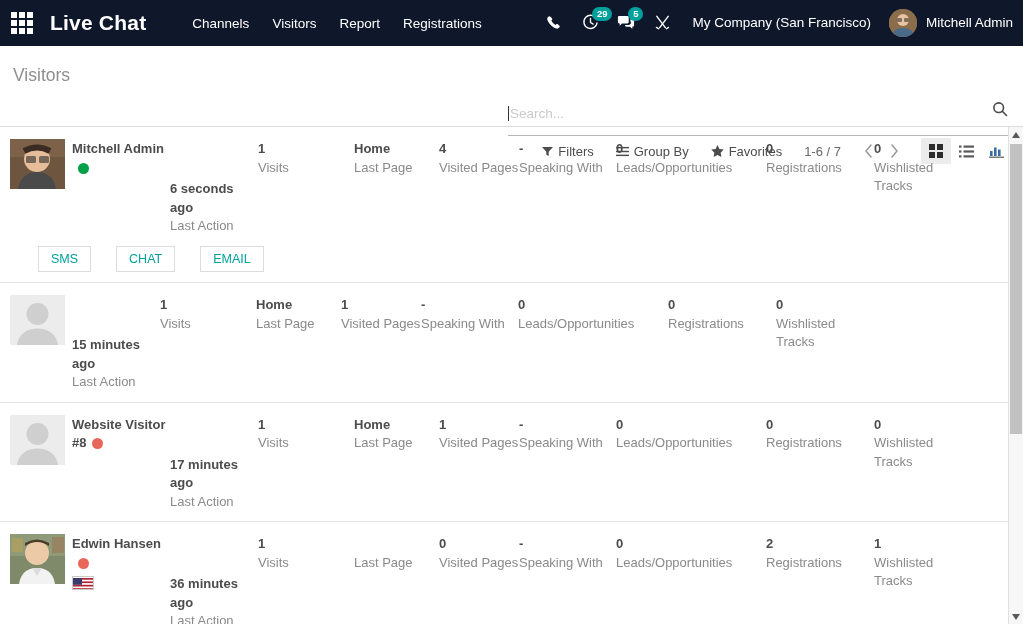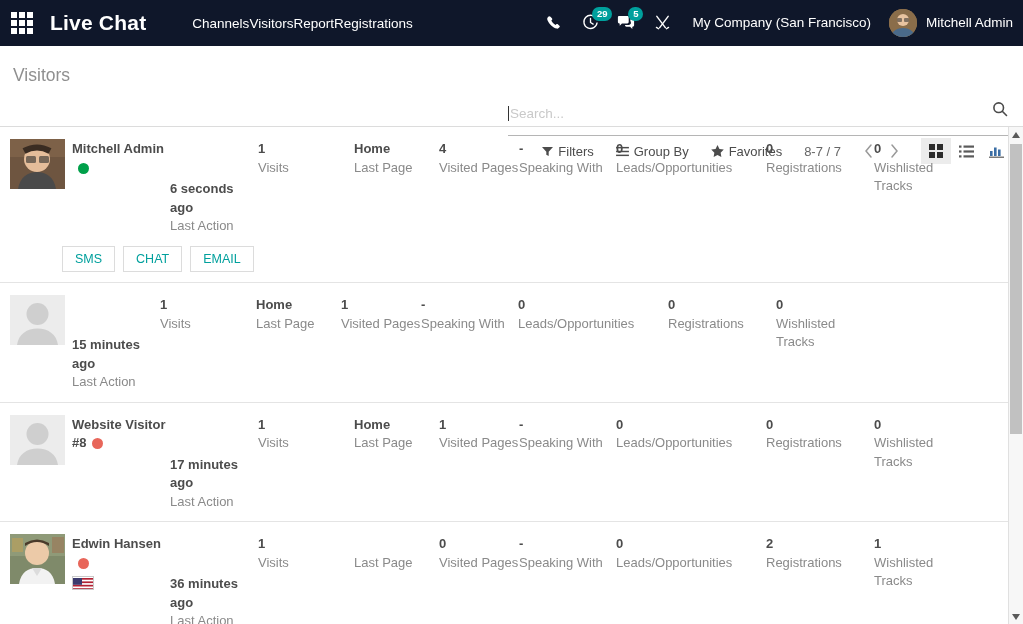--- a/index.html
+++ b/index.html
@@ -28,21 +28,21 @@
     gap: 2px;
     justify-content: center; align-content: center;
     cursor: pointer;
     margin-right: 14px;
   }
   .apps-icon i { background: #ffffff; display: block; width: 6px; height: 6px; }
   .brand {
     font-size: 21px; font-weight: bold; letter-spacing: .2px;
     margin-right: 46px; white-space: nowrap; cursor: pointer;
   }
-  .navmenu { display: flex; align-items: center; }
+  .navmenu { display: flex; align-items: center; gap: 23px; }
   .navmenu a {
     color: #ffffff; font-size: 13.5px; text-decoration: none;
     white-space: nowrap; cursor: pointer;
   }
   .nav-right {
     position: absolute; right: 10px; top: 0; height: 45px;
     display: flex; align-items: center; gap: 0;
   }
   .sysicon {
     position: relative; width: 36px; height: 46px;
@@ -165,22 +165,22 @@
   .field .l { display: block; }
   .f-last   { width: 88px; margin-top: 40px; }
   .f-visits { width: 96px; }
   .f-page   { width: 85px; }
   .f-vpages { width: 80px; }
   .f-speak  { width: 97px; }
   .f-leads  { width: 150px; }
   .f-regs   { width: 108px; }
   .f-wish   { width: 90px; }
   .actions {
-    display: flex; gap: 8px;
-    margin: 10px 0 0 62px;
+    display: flex; gap: 25px;
+    margin: 10px 0 0 38px;
   }
   .act-btn {
     border: 1px solid #dcdcdc; background: #fff;
     color: #00a09d; font-size: 12.5px;
     font-family: "Liberation Sans", sans-serif;
     padding: 6px 12px; cursor: pointer; line-height: 1;
   }
 
   
   .scrollbar {
@@ -292,21 +292,21 @@
           <rect y="9.4" width="14" height="1.6"></rect>
         </svg>
       <span>Group By</span>
     </div>
     <div class="cp-btn">
       <svg width="13" height="12" viewBox="0 0 14 13" fill="#4c4c4c">
           <path d="M7 0l2.1 4.3 4.7.7-3.4 3.3.8 4.7L7 10.8 2.8 13l.8-4.7L.2 5l4.7-.7z"></path>
         </svg>
       <span>Favorites</span>
     </div>
-    <div class="pager">8-7 / 7</div>
+    <div class="pager">1-6 / 7</div>
     <div class="arrowbtn">
       <svg width="9" height="14" viewBox="0 0 9 14" fill="none" stroke="#999" stroke-width="1.5" stroke-linecap="round">
           <path d="M7 1L2 7l5 6"></path>
         </svg>
     </div>
     <div class="arrowbtn">
       <svg width="9" height="14" viewBox="0 0 9 14" fill="none" stroke="#999" stroke-width="1.5" stroke-linecap="round">
           <path d="M2 1l5 6-5 6"></path>
         </svg>
     </div>

